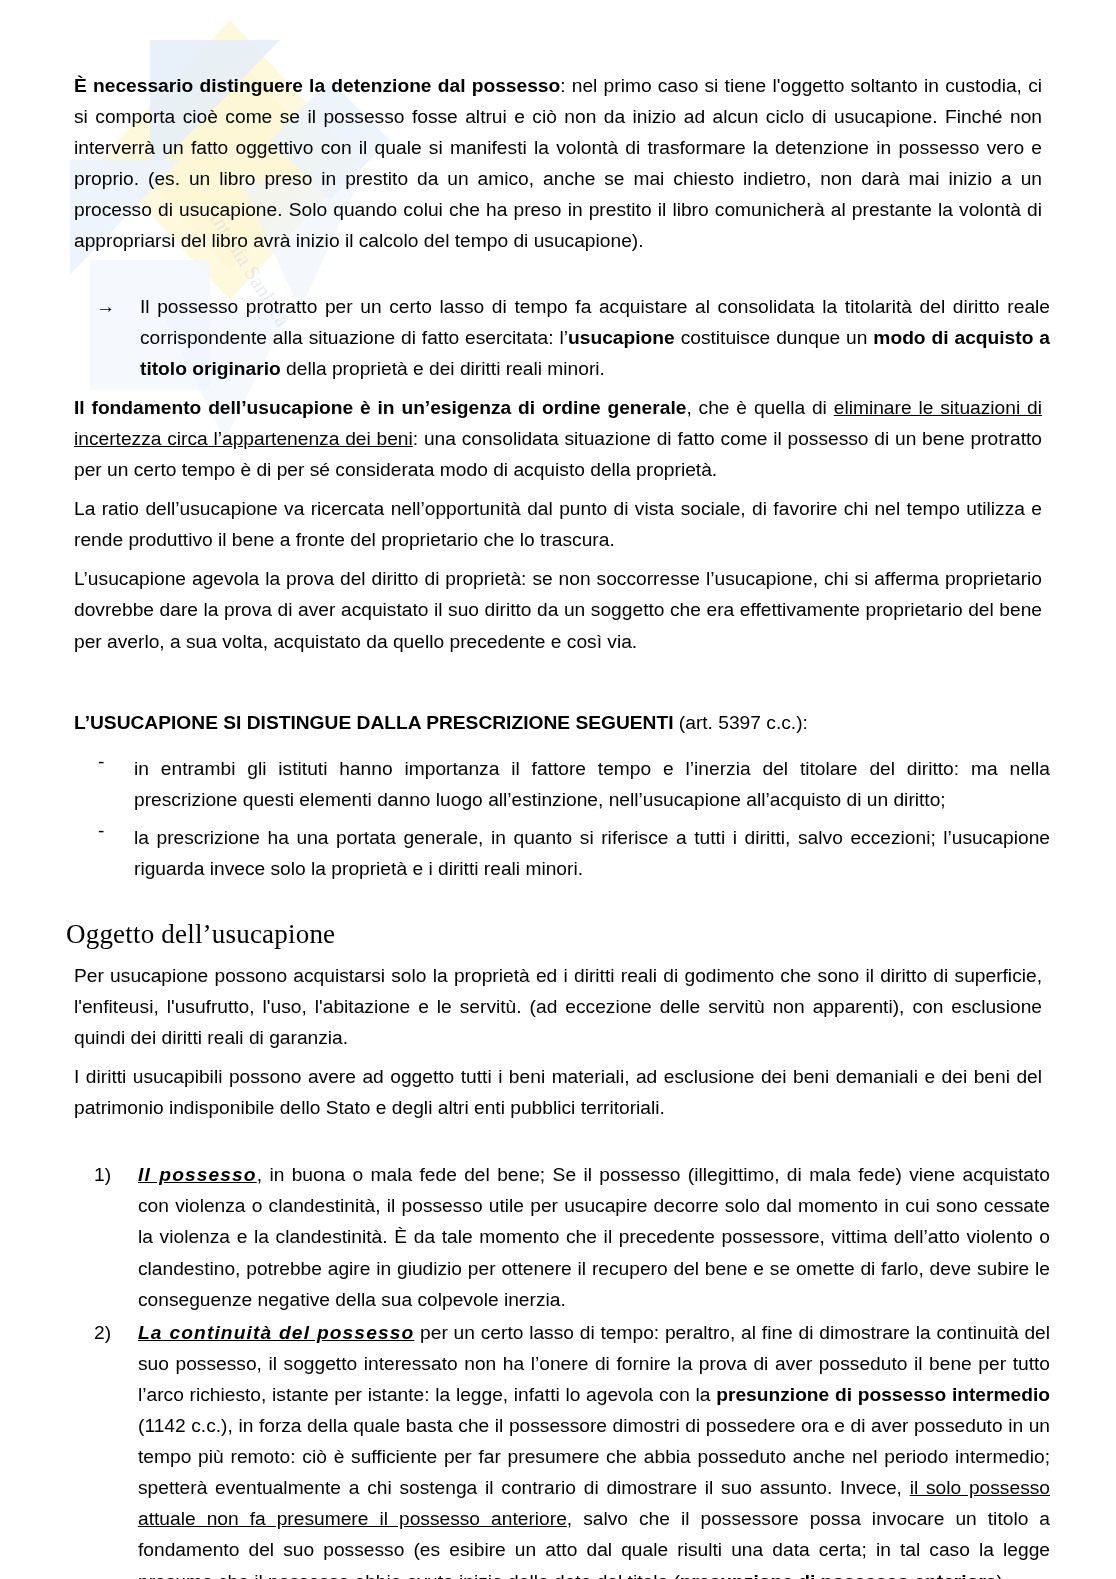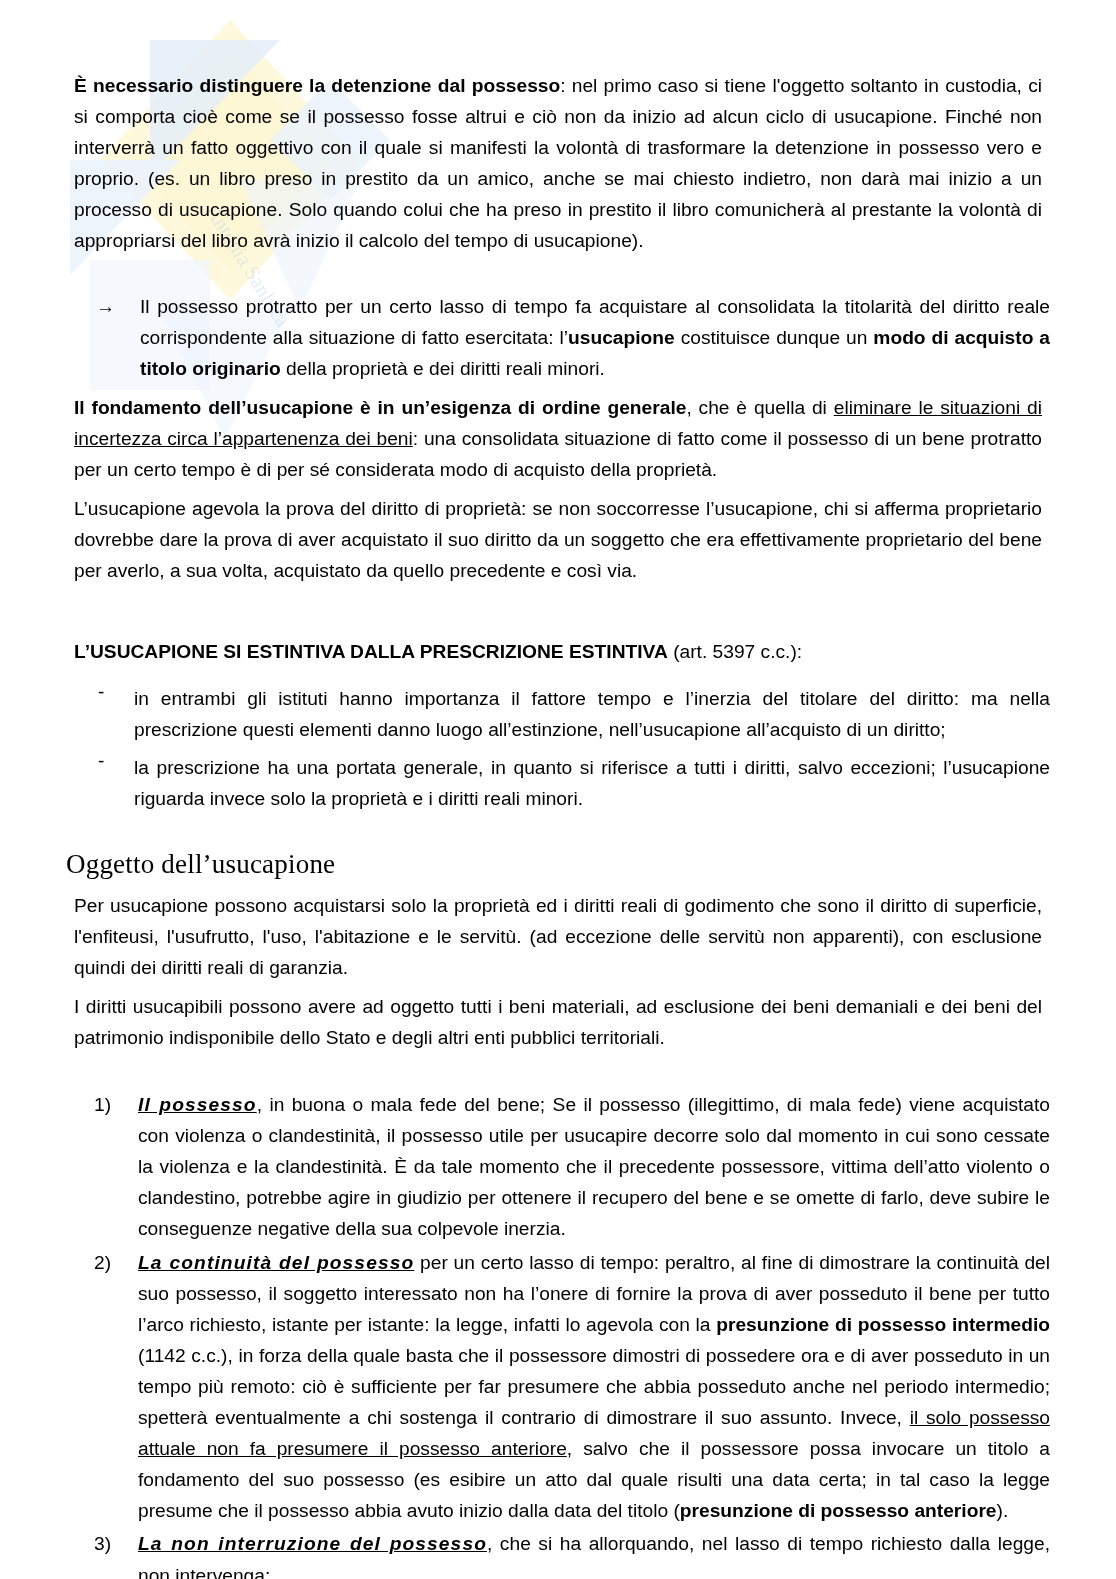--- a/index.html
+++ b/index.html
@@ -177,26 +177,27 @@
 
     <div class="spacer-md"></div>
 
     <div class="arrow-block">
       <span class="arrow-mark">→</span>
       <span class="arrow-body"><span>Il possesso protratto per un certo lasso di tempo fa acquistare al consolidata la titolarità del diritto reale corrispondente alla situazione di fatto esercitata: l’</span><b>usucapione</b><span> costituisce dunque un </span><b>modo di acquisto a titolo originario</b><span> della proprietà e dei diritti reali minori.</span></span>
     </div>
 
     <p class="para"><b>Il fondamento dell’usucapione è in un’esigenza di ordine generale</b><span>, che è quella di </span><span class="u">eliminare le situazioni di incertezza circa l’appartenenza dei beni</span><span>: una consolidata situazione di fatto come il possesso di un bene protratto per un certo tempo è di per sé considerata modo di acquisto della proprietà.</span></p>
 
+    <p class="para">La ratio dell’usucapione va ricercata nell’opportunità dal punto di vista sociale, di favorire chi nel tempo utilizza e rende produttivo il bene a fronte del proprietario che lo trascura.</p>
 
     <p class="para">L’usucapione agevola la prova del diritto di proprietà: se non soccorresse l’usucapione, chi si afferma proprietario dovrebbe dare la prova di aver acquistato il suo diritto da un soggetto che era effettivamente proprietario del bene per averlo, a sua volta, acquistato da quello precedente e così via.</p>
 
     <div class="spacer-lg"></div>
 
-    <p class="para"><b class="caps-bold">L’USUCAPIONE SI ESTINTIVA DALLA PRESCRIZIONE ESTINTIVA</b><span> (art. 5397 c.c.):</span></p>
+    <p class="para"><b class="caps-bold">L’USUCAPIONE SI DISTINGUE DALLA PRESCRIZIONE SEGUENTI</b><span> (art. 5397 c.c.):</span></p>
 
     <ul class="dash-list">
       <li class="dash-item">
         <span class="dash-mark">-</span>
         <span class="dash-body">in entrambi gli istituti hanno importanza il fattore tempo e l’inerzia del titolare del diritto: ma nella prescrizione questi elementi danno luogo all’estinzione, nell’usucapione all’acquisto di un diritto;</span>
       </li>
       <li class="dash-item">
         <span class="dash-mark">-</span>
         <span class="dash-body">la prescrizione ha una portata generale, in quanto si riferisce a tutti i diritti, salvo eccezioni; l’usucapione riguarda invece solo la proprietà e i diritti reali minori.</span>
       </li>

